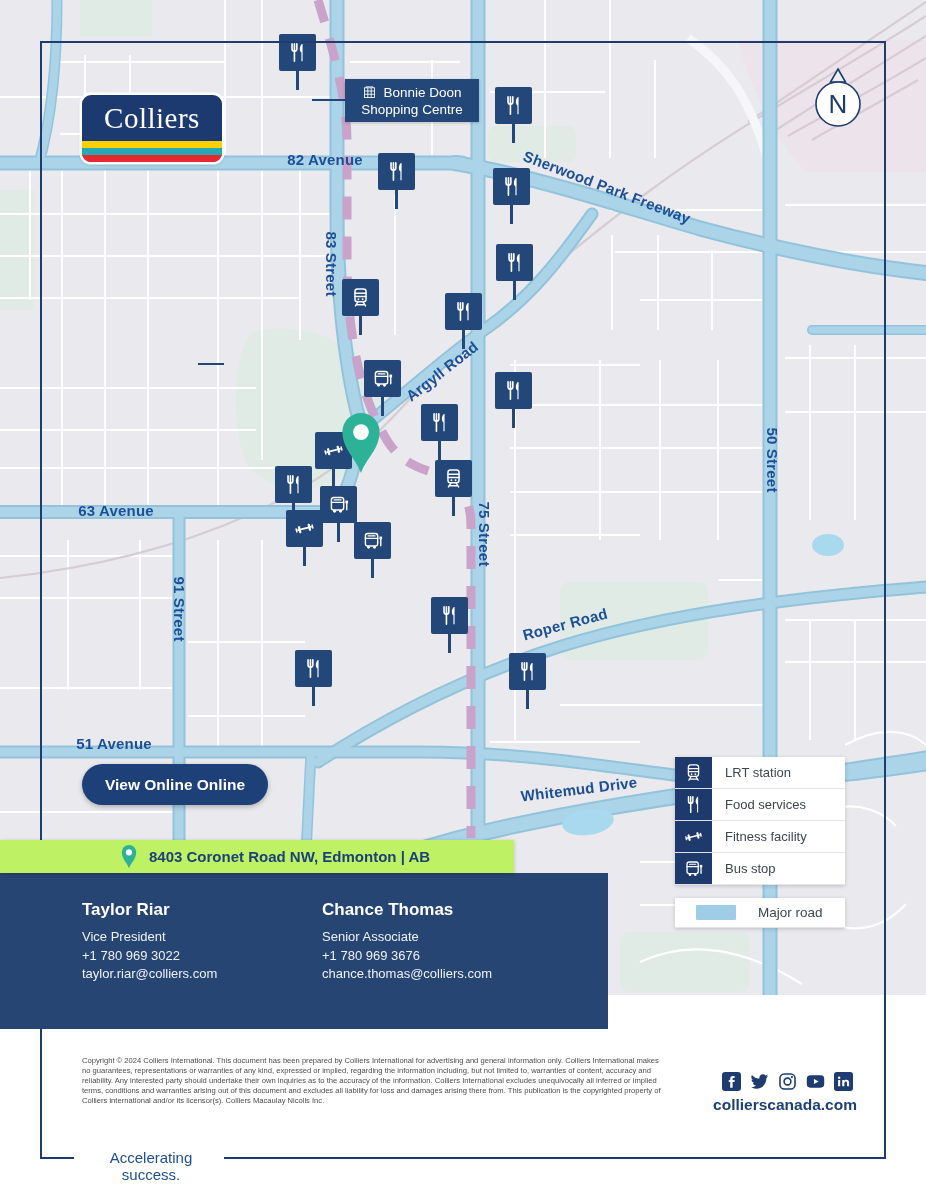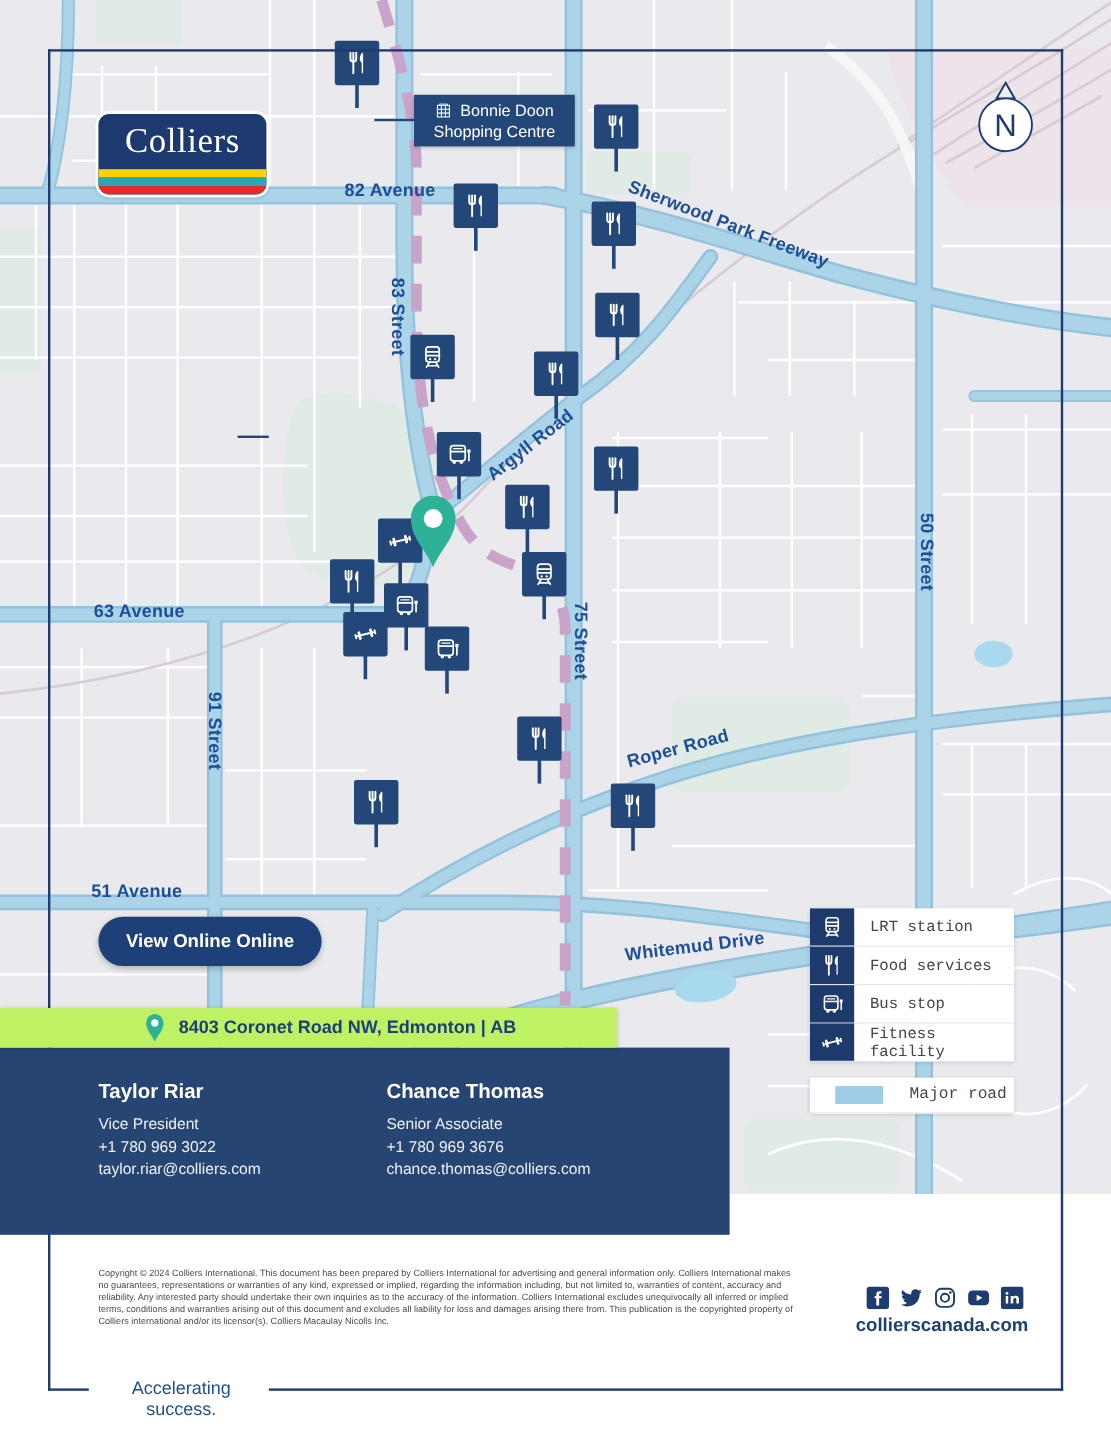--- a/index.html
+++ b/index.html
@@ -21,21 +21,21 @@
   .pin-wrap{position:absolute;z-index:6;}
   .compass{position:absolute;z-index:4;}
   .compass text{font-family:"Liberation Sans",sans-serif;font-size:26px;fill:#1e3c6f;}
   
   .logo{position:absolute;left:82px;top:95px;width:140px;height:67px;border-radius:9px;overflow:hidden;
         z-index:5;box-shadow:0 0 0 2.5px #ffffff,0 2px 4px rgba(0,0,0,.25);background:#1d3a70;}
   .logo .word{height:46px;display:flex;align-items:center;justify-content:center;color:#fff;
               font-family:"Liberation Serif",serif;font-size:29px;letter-spacing:.5px;}
   .logo .stripe{height:7px;}
   
-  .legend{position:absolute;z-index:5;box-shadow:0 1px 4px rgba(0,0,0,.18);font-family:Liberation Mono, monospace;}
+  .legend{position:absolute;z-index:5;box-shadow:0 1px 4px rgba(0,0,0,.18);}
   .lg-row{display:flex;height:32px;}
   .lg-ic{width:37px;background:#1e3a6d;display:flex;align-items:center;justify-content:center;border-bottom:1.5px solid rgba(255,255,255,.85);}
   .lg-ic svg{width:21px;height:21px;}
   .lg-lb{flex:1;background:#fff;display:flex;align-items:center;padding-left:13px;font-size:13px;
          color:#3f4650;border-bottom:1.5px solid #e4e4ea;}
   .lg2-row{display:flex;height:29px;background:#fff;align-items:center;border-bottom:1.5px solid #e4e4ea;}
   .lg2-swatch{width:40px;height:15px;margin-left:21px;border-radius:1px;}
   .lg2-lb{font-size:13.5px;color:#3f4650;margin-left:22px;}
   
   .cta{position:absolute;left:82px;top:764px;width:186px;height:41px;border-radius:21px;background:#1d4078;
@@ -457,46 +457,46 @@
                 <path d="M8.8 3v18"></path>
               </g>
               <path d="M16.6 3c-1.5 1.2-2.4 3.6-2.1 6 .2 1.4.8 2.4 1.6 2.9V21h1.2V3z" fill="#fff"></path>
             </svg>
           </div>
           <div class="lg-lb">Food services</div>
         </div>
         <div class="lg-row">
           <div class="lg-ic">
             <svg viewBox="0 0 24 24">
-              <g fill="none" stroke="#fff" stroke-width="1.5" stroke-linecap="round">
-                <rect x="4.6" y="4.6" width="12.8" height="13.2" rx="2.4"></rect>
-                <path d="M4.6 9.8h12.8"></path>
-                <path d="M7.4 7.2h7.2" stroke-width="1.2"></path>
-                <path d="M20.6 10.8v6.6"></path>
-              </g>
-              <circle cx="7.9" cy="19" r="1.5" fill="#fff"></circle>
-              <circle cx="14.1" cy="19" r="1.5" fill="#fff"></circle>
-              <rect x="19.2" y="7.9" width="2.8" height="2.8" fill="#fff"></rect>
-            </svg>
-          </div>
-          <div class="lg-lb">Bus stop</div>
-        </div>
-        <div class="lg-row">
-          <div class="lg-ic">
-            <svg viewBox="0 0 24 24">
               <g transform="rotate(-14 12 12)" fill="#fff">
                 <rect x="4.2" y="11.1" width="15.6" height="1.8" rx=".9"></rect>
                 <rect x="5.6" y="8.2" width="2.4" height="7.6" rx="1.1"></rect>
                 <rect x="16" y="8.2" width="2.4" height="7.6" rx="1.1"></rect>
                 <rect x="2.6" y="9.7" width="1.7" height="4.6" rx=".8"></rect>
                 <rect x="19.7" y="9.7" width="1.7" height="4.6" rx=".8"></rect>
               </g>
             </svg>
           </div>
           <div class="lg-lb">Fitness facility</div>
+        </div>
+        <div class="lg-row">
+          <div class="lg-ic">
+            <svg viewBox="0 0 24 24">
+              <g fill="none" stroke="#fff" stroke-width="1.5" stroke-linecap="round">
+                <rect x="4.6" y="4.6" width="12.8" height="13.2" rx="2.4"></rect>
+                <path d="M4.6 9.8h12.8"></path>
+                <path d="M7.4 7.2h7.2" stroke-width="1.2"></path>
+                <path d="M20.6 10.8v6.6"></path>
+              </g>
+              <circle cx="7.9" cy="19" r="1.5" fill="#fff"></circle>
+              <circle cx="14.1" cy="19" r="1.5" fill="#fff"></circle>
+              <rect x="19.2" y="7.9" width="2.8" height="2.8" fill="#fff"></rect>
+            </svg>
+          </div>
+          <div class="lg-lb">Bus stop</div>
         </div>
       </div>
     <div class="legend" style="left:675px;top:898px;width:170px;" id="legend-lines">
         <div class="lg2-row">
           <div class="lg2-swatch" style="background:#9fcce6"></div>
           <div class="lg2-lb">Major road</div>
         </div>
       </div>
 
     <button class="cta">View Online Online</button>

